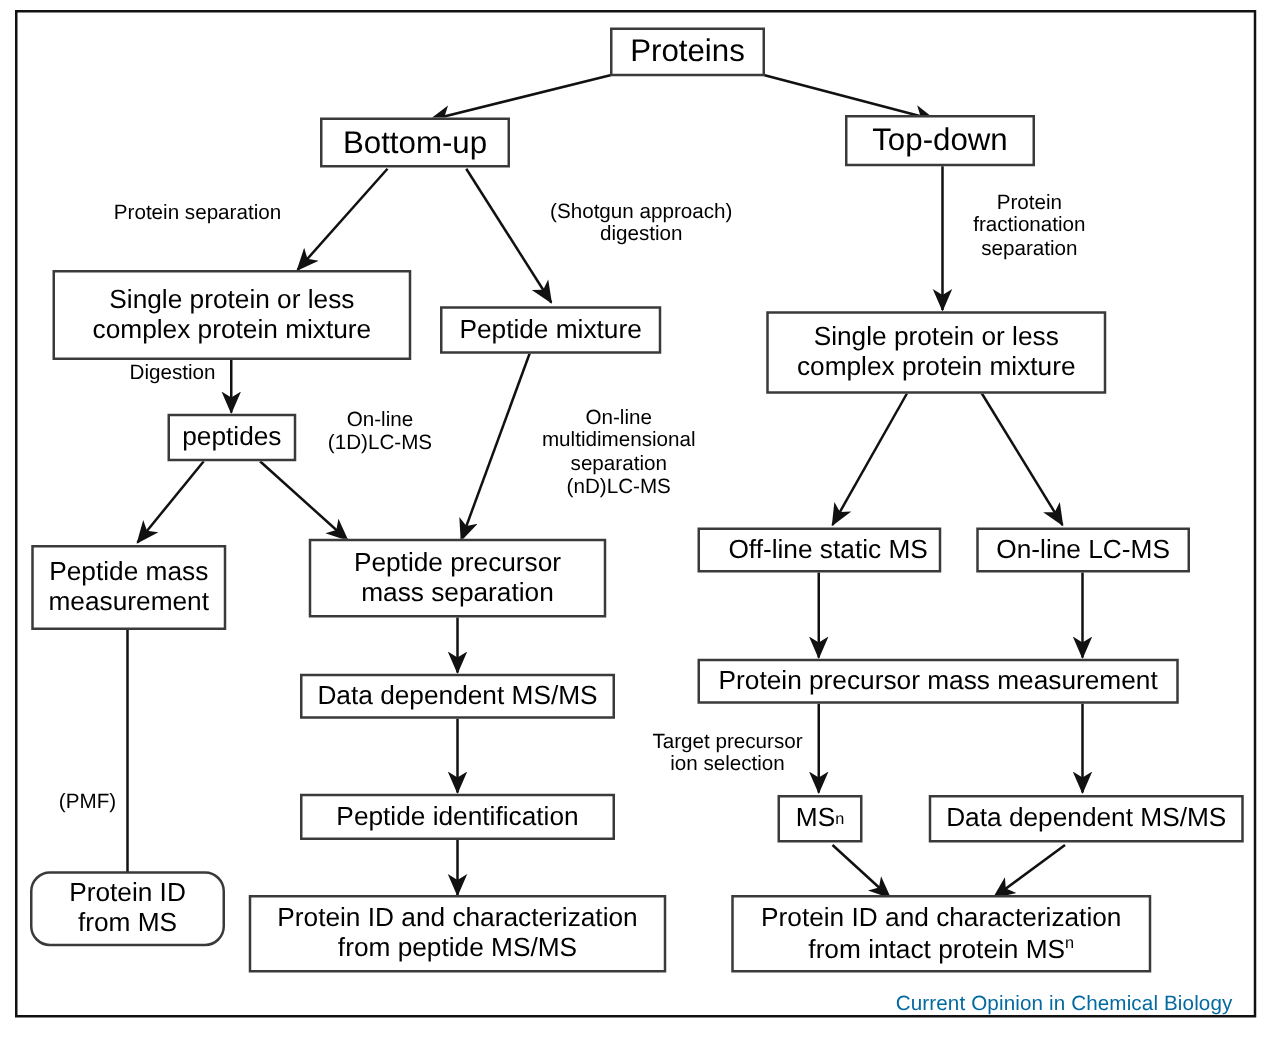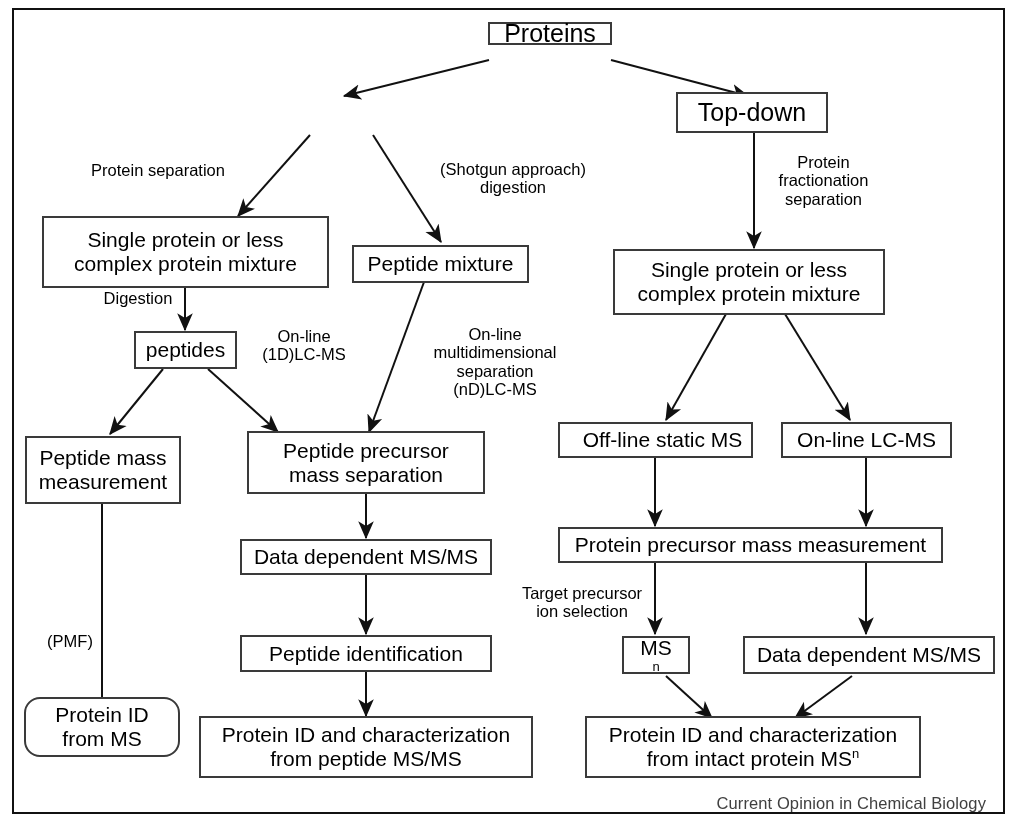--- a/index.html
+++ b/index.html
@@ -41,21 +41,21 @@
     color:#000000;
     text-align:center;
     line-height:1.12;
     white-space:pre-line;
   }
   .credit{
     position:absolute;
     right:32px;
     bottom:24px;
     font-size:16.5px;
-    color:#404040;
+    color:#0369a1;
     letter-spacing:.1px;
   }
   svg.edges{
     position:absolute;
     left:0; top:0;
     width:1018px; height:837px;
     pointer-events:none;
   }
   sup{font-size:.62em; vertical-align:super;}
 </style>
@@ -110,22 +110,23 @@
       <path d="M655,562 L655,634"></path>
 
       <path d="M866,562 L866,634"></path>
 
       <path d="M666,676 L712,718"></path>
 
       <path d="M852,676 L795,718"></path>
     </g>
   </svg>
 
-  <div class="node n-big" style="left:488px; top:22px; width:124px; height:23px;">Proteins</div>
+  <div class="node n-big" style="left:488px; top:22px; width:124px; height:39px;">Proteins</div>
 
+  <div class="node n-big" style="left:256px; top:94px; width:152px; height:40px;">Bottom-up</div>
 
   <div class="node n-big" style="left:676px; top:92px; width:152px; height:41px;">Top-down</div>
 
   <div class="node n-med" style="left:42px; top:216px; width:287px; height:72px;">Single protein or less
 complex protein mixture</div>
 
   <div class="node n-med" style="left:352px; top:245px; width:177px; height:38px;">Peptide mixture</div>
 
   <div class="node n-med" style="left:613px; top:249px; width:272px; height:66px;">Single protein or less
 complex protein mixture</div>
@@ -141,21 +142,21 @@
   <div class="node n-med" style="left:558px; top:422px; width:195px; height:36px;padding-left:20px;">Off-line static MS</div>
 
   <div class="node n-med" style="left:781px; top:422px; width:171px; height:36px;">On-line LC-MS</div>
 
   <div class="node n-med" style="left:240px; top:539px; width:252px; height:36px;">Data dependent MS/MS</div>
 
   <div class="node n-med" style="left:558px; top:527px; width:385px; height:36px;">Protein precursor mass measurement</div>
 
   <div class="node n-med" style="left:240px; top:635px; width:252px; height:37px;">Peptide identification</div>
 
-  <div class="node n-med" style="left:622px; top:636px; width:68px; height:38px;flex-direction:column;">
+  <div class="node n-med" style="left:622px; top:636px; width:68px; height:38px;">
     <span>MS</span><sup>n</sup>
   </div>
 
   <div class="node n-med" style="left:743px; top:636px; width:252px; height:38px;">Data dependent MS/MS</div>
 
   <div class="node n-med" style="left:24px; top:697px; width:156px; height:60px;border-radius:16px;">Protein ID
 from MS</div>
 
   <div class="node n-med" style="left:199px; top:716px; width:334px; height:62px;">Protein ID and characterization
 from peptide MS/MS</div>

